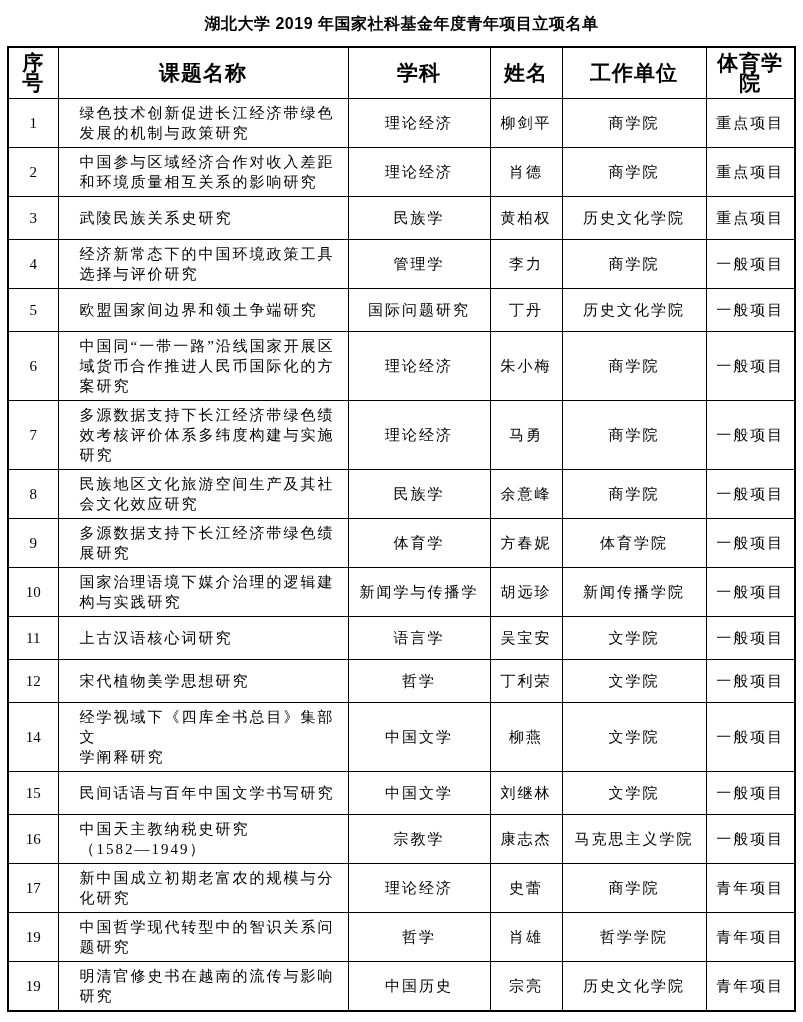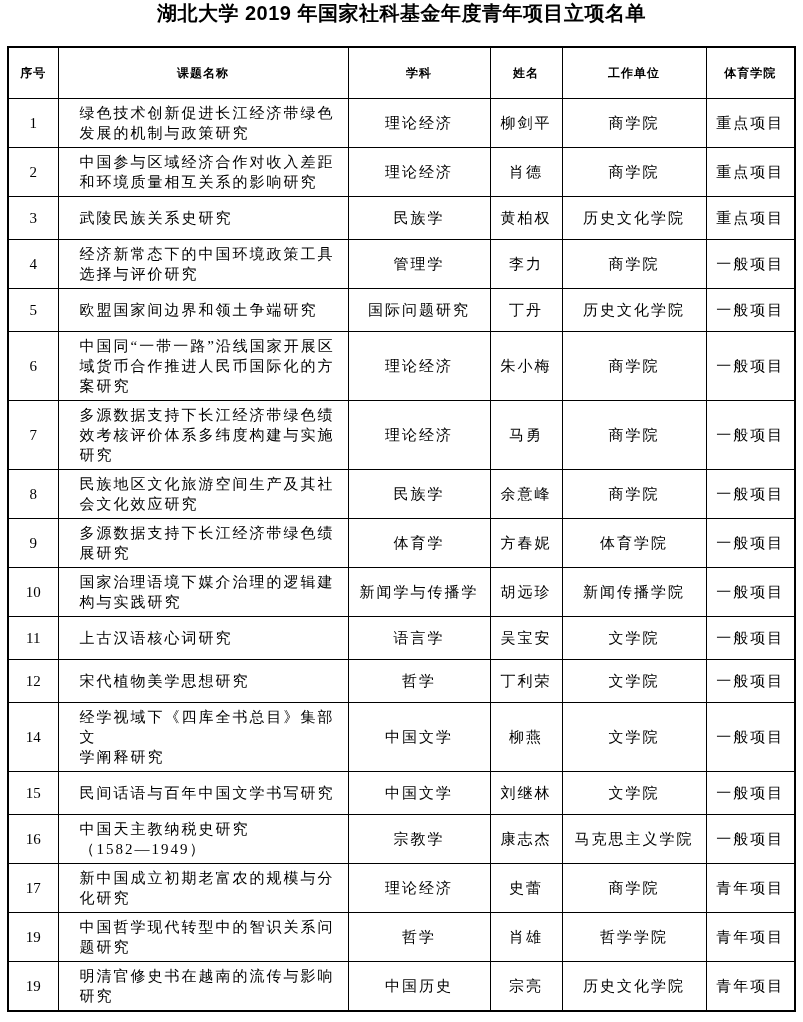--- a/index.html
+++ b/index.html
@@ -11,23 +11,24 @@
     width: 803px;
     height: 1022px;
     overflow: hidden;
     color: #000;
     font-family: "Liberation Serif", "DejaVu Serif", serif;
   }
   .doc-title {
     text-align: center;
     font-family: "Liberation Sans", "DejaVu Sans", sans-serif;
     font-weight: 700;
-    font-size: 20px;
+    font-size: 16px;
     line-height: 26px;
-    margin-bottom: 20px;
+    padding-top: 11px;
+    margin-bottom: 9px;
     letter-spacing: 0.5px;
     white-space: nowrap;
   }
   table.projects-table {
     border-collapse: collapse;
     table-layout: fixed;
     width: 787px;
     margin: 0 auto;
     border: 2px solid #000;
   }
@@ -45,21 +46,21 @@
     white-space: pre-line;
     font-size: 15px;
     line-height: 20px;
     letter-spacing: 2px;
     padding: 4px 3px;
     overflow-wrap: break-word;
   }
   th {
     font-family: "Liberation Sans", "DejaVu Sans", sans-serif;
     font-weight: 700;
-    font-size: 12px;
+    font-size: 21px;
     height: 42px;
     letter-spacing: 1px;
   }
   td { height: 34px; }
   td.col-title {
     text-align: left;
     padding-left: 21px;
     padding-right: 4px;
   }
   td.col-no { letter-spacing: 0; }

